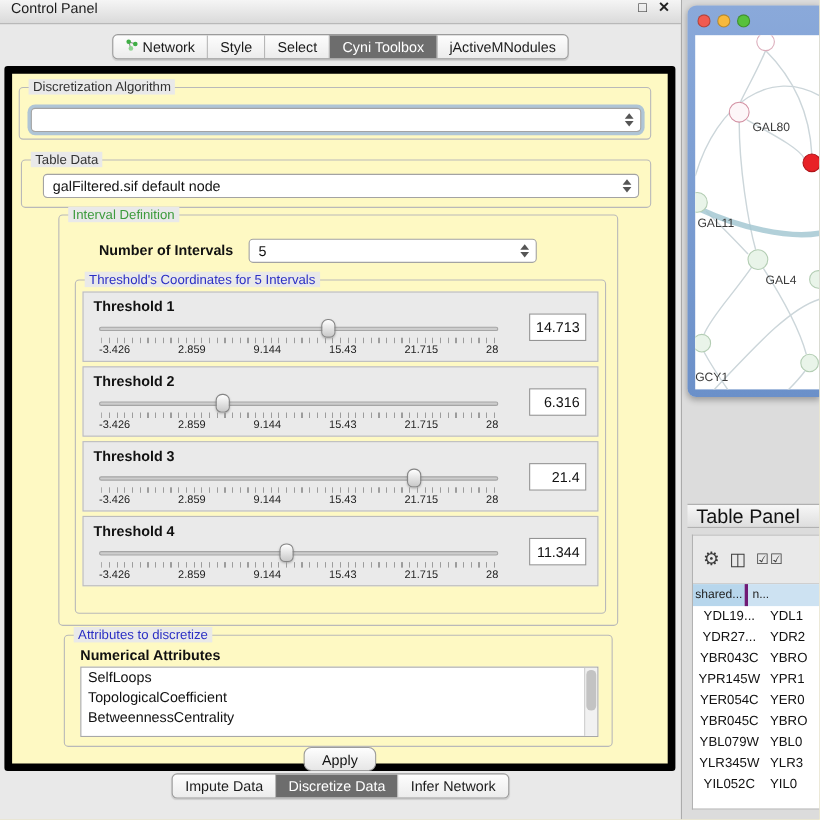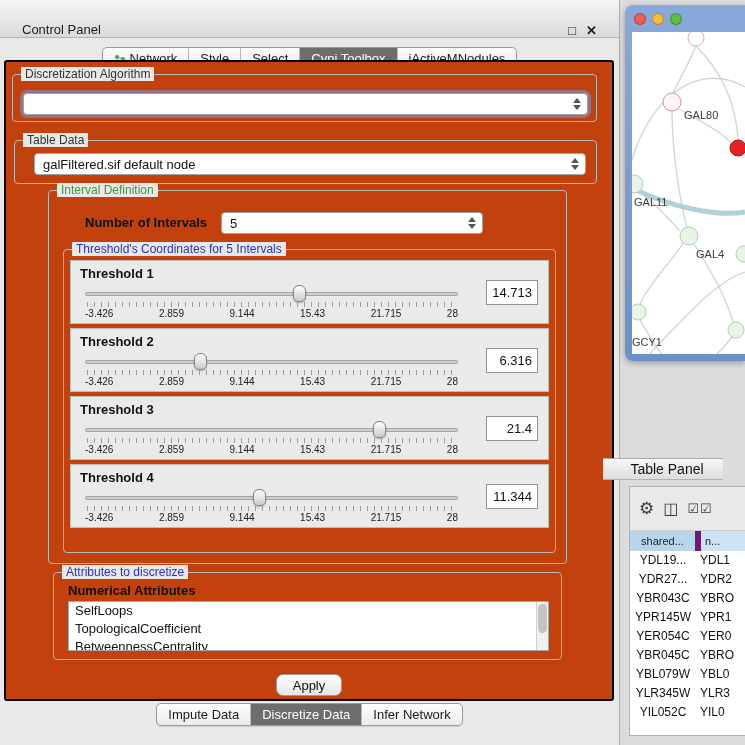--- a/index.html
+++ b/index.html
@@ -3,49 +3,49 @@
 <meta charset="utf-8">
 <style>
   * { margin:0; padding:0; box-sizing:border-box; }
   html,body { width:745px; height:745px; }
   body { font-family:"Liberation Sans", sans-serif; background:#d9d9d9; }
   .screen { position:relative; width:745px; height:745px; background:#dcdcdc; overflow:hidden; }
 
   
   .control-panel { position:absolute; left:0; top:0; width:620px; height:745px;
     background:#e9e9e9; border-right:1px solid #ababab; }
-  .titlebar { height:38px; background:linear-gradient(#f5f5f5,#dadada);
-    border-bottom:1px solid #b3b3b3; display:flex; align-items:flex-end; padding:0 22px;
+  .titlebar { height:22px; background:linear-gradient(#f5f5f5,#dadada);
+    border-bottom:1px solid #b3b3b3; display:flex; align-items:flex-start; padding:0 10px;
     font-size:13px; color:#1c1c1c; }
   .tb-btns { margin-left:auto; display:flex; gap:10px; font-size:13px; color:#222; }
   .tb-btn { cursor:default; line-height:1; }
   .tb-btn.close { font-weight:bold; }
 
   .tabbar { display:flex; justify-content:center; padding-top:9px; }
   .tabgroup { display:flex; border:1px solid #9b9b9b; border-radius:5px; overflow:hidden;
     background:linear-gradient(#fdfdfd,#ececec); box-shadow:0 1px 1px rgba(0,0,0,.12); }
-  .tab { display:flex; align-items:flex-end; gap:4px; padding:3px 11px; font-size:13px;
+  .tab { display:flex; align-items:flex-start; gap:4px; padding:3px 11px; font-size:13px;
     color:#1c1c1c; border-left:1px solid #b7b7b7; cursor:default; white-space:nowrap; }
   .tab:first-child { border-left:none; }
   .tab.selected { background:#6d6d6d; color:#fff; }
 
   .main { position:absolute; left:4px; right:5px; top:60px; bottom:44px;
-    border:2px solid #000000; border-radius:3px; background:#c2410c; }
+    border:7px solid #000000; border-radius:3px; background:#fef9c3; }
 
   
   .group { position:absolute; border:1px solid #b9b9b9; border-radius:4px; }
   .group-title { position:absolute; top:-8px; left:8px; background:#e9e9e9;
     padding:0 4px; font-size:12px; color:#333; white-space:nowrap; }
   .group-title.green { color:#3d9b3d; }
   .group-title.blue  { color:#2b2fc4; }
 
   .algo-group  { left:6px;  right:15px; top:12px;  height:48px; }
   .tdata-group { left:8px;  right:15px; top:78px;  height:44px; }
   .interval-group { left:42px; right:45px; top:128px; height:374px; }
-  .attrs-group { left:47px; right:50px; top:510px; height:88px;text-decoration:underline; }
+  .attrs-group { left:47px; right:50px; top:510px; height:102px;text-decoration:underline; }
 
   
   .combo { display:flex; align-items:center; height:22px; background:#fff;
     border:1px solid #a3a3a3; border-radius:4px; font-size:13px; color:#111;
     padding-left:8px; cursor:default; }
   .combo .combo-text { overflow:hidden; white-space:nowrap; }
   .stepper { margin-left:auto; display:flex; flex-direction:column; align-items:center;
     gap:2px; padding:0 6px; }
   .stepper .up   { width:0; height:0; border-left:4px solid transparent;
     border-right:4px solid transparent; border-bottom:5px solid #555; }
@@ -103,33 +103,33 @@
 
   
   .network-window { position:absolute; left:625px; top:5px; width:120px; height:356px;
     background:linear-gradient(#8aa9da,#6b90c9); border-top-left-radius:8px;
     border-bottom-left-radius:8px; box-shadow:0 2px 6px rgba(0,0,0,.3); }
   .traffic { position:absolute; left:9px; top:8px; display:flex; gap:6px; }
   .light { width:12px; height:12px; border-radius:50%; border:1px solid rgba(0,0,0,.25); }
   .light.red { background:#f15b50; } .light.yellow { background:#f7b93c; } .light.green { background:#57c13d; }
   .net-canvas { position:absolute; left:7px; top:27px; right:0; bottom:7px; background:#fff; overflow:hidden; }
 
-  .table-panel-title { position:absolute; left:603px; top:458px; width:120px; height:22px;
+  .table-panel-title { position:absolute; left:625px; top:458px; width:120px; height:22px;
     background:linear-gradient(#f7f7f7,#dedede); border-top:1px solid #ababab;
-    border-bottom:1px solid #b2b2b2; font-size:14px; color:#111; line-height:21px; padding-left:8px;text-align:center; }
+    border-bottom:1px solid #b2b2b2; font-size:18px; color:#111; line-height:21px; padding-left:8px; }
   .table-window { position:absolute; left:629px; top:486px; width:116px; height:250px;
     background:#ffffff; border:1px solid #b2b2b2; border-right:none; overflow:hidden; }
   .tp-toolbar { height:44px; display:flex; align-items:center; gap:9px; padding:0 9px;
     background:#e9e9e9; border-bottom:1px solid #cfcfcf; font-size:14px; color:#333;
     white-space:nowrap; overflow:hidden; }
   .tp-gear { font-size:17px; color:#3a3a3a; }
   .tp-cols { font-size:16px; color:#3a3a3a; }
   .tp-checks { font-size:13px; color:#3a3a3a; letter-spacing:1px; }
   .tp-header { display:flex; height:20px; font-size:11px; color:#222; }
-  .th-cell1 { width:71px; background:#b7d6ec; border-right:6px solid #701a75;
+  .th-cell1 { width:50px; background:#b7d6ec; border-right:3px solid #701a75;
     text-align:center; line-height:20px; overflow:hidden; white-space:nowrap; }
   .th-cell2 { flex:1; background:#cde2f2; line-height:20px; padding-left:4px;
     overflow:hidden; white-space:nowrap; }
   .tp-rows { background:#fff; }
   .tp-row { display:flex; height:19px; font-size:12px; color:#111; }
   .td-cell1 { width:66px; text-align:center; line-height:19px; overflow:hidden; white-space:nowrap; }
   .td-cell2 { flex:1; line-height:19px; padding-left:4px; overflow:hidden; white-space:nowrap; }
 </style>
 </head>
 <body>

